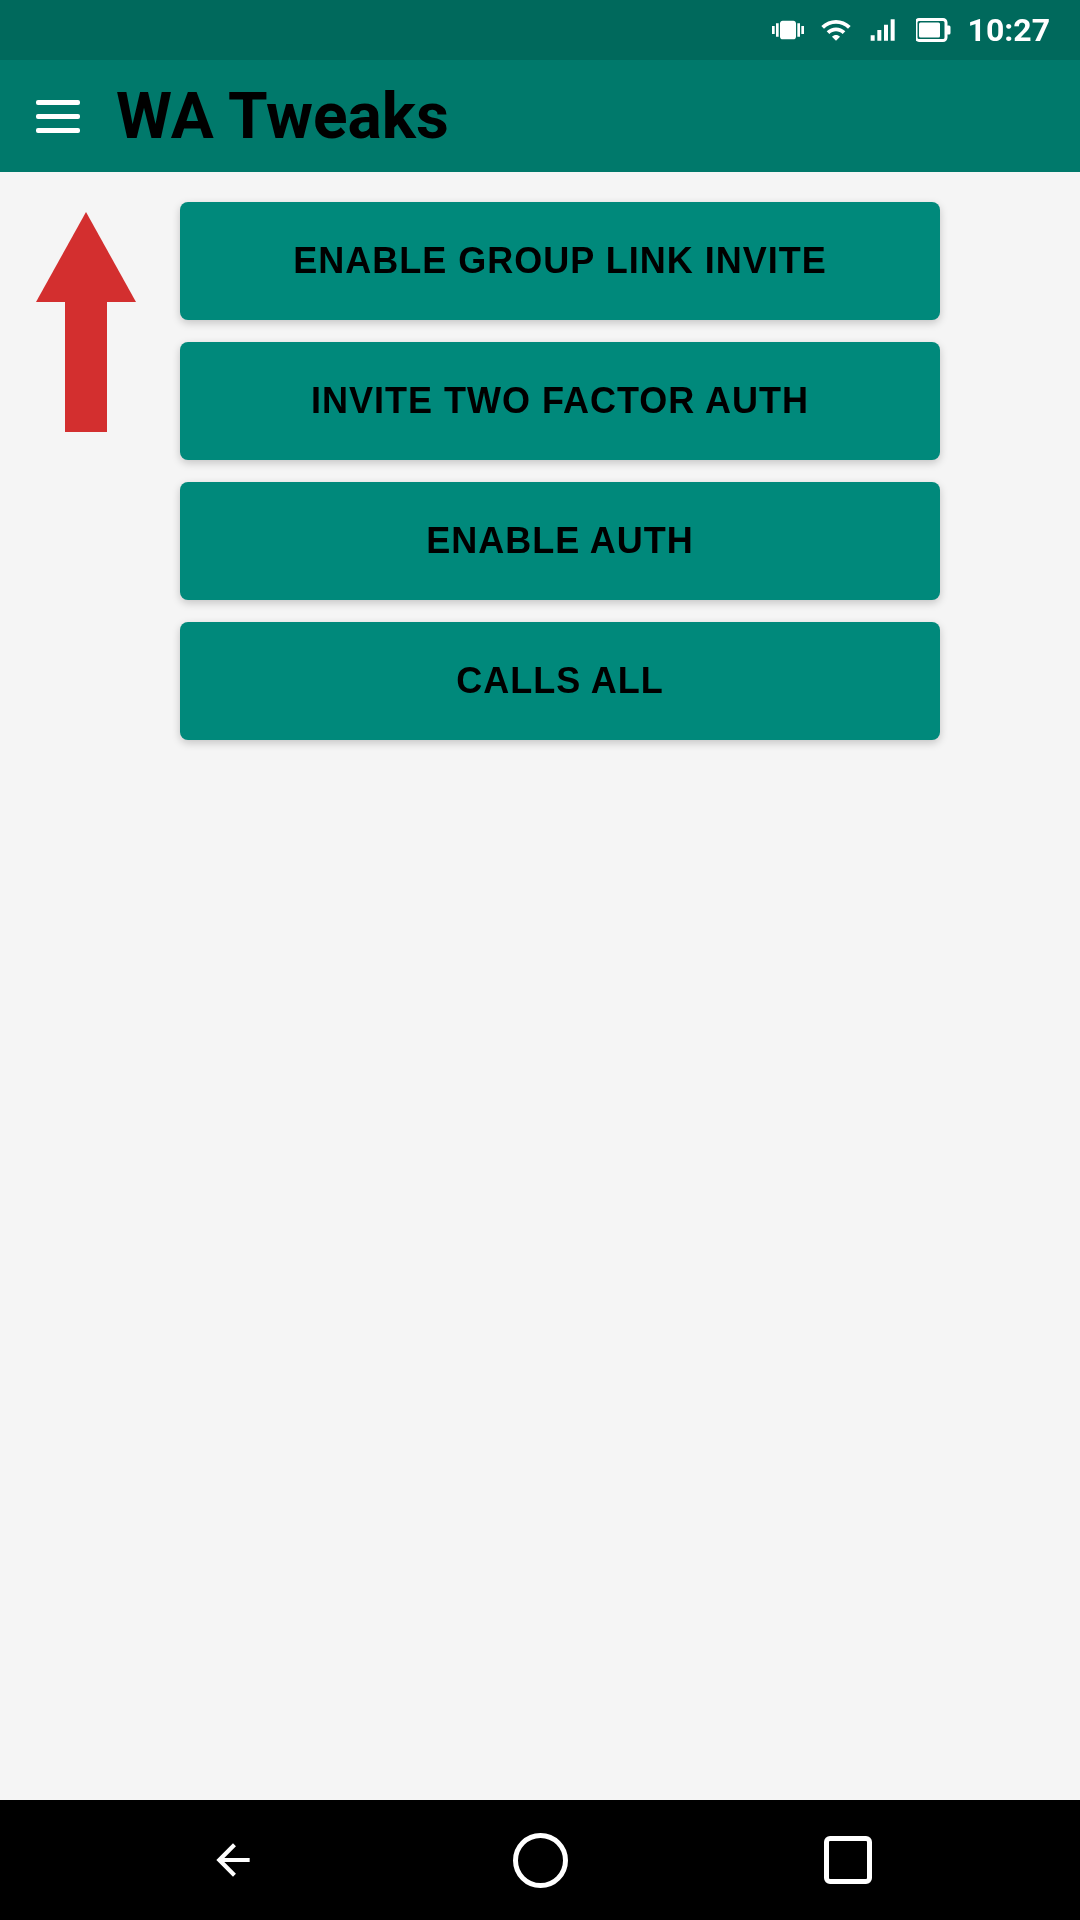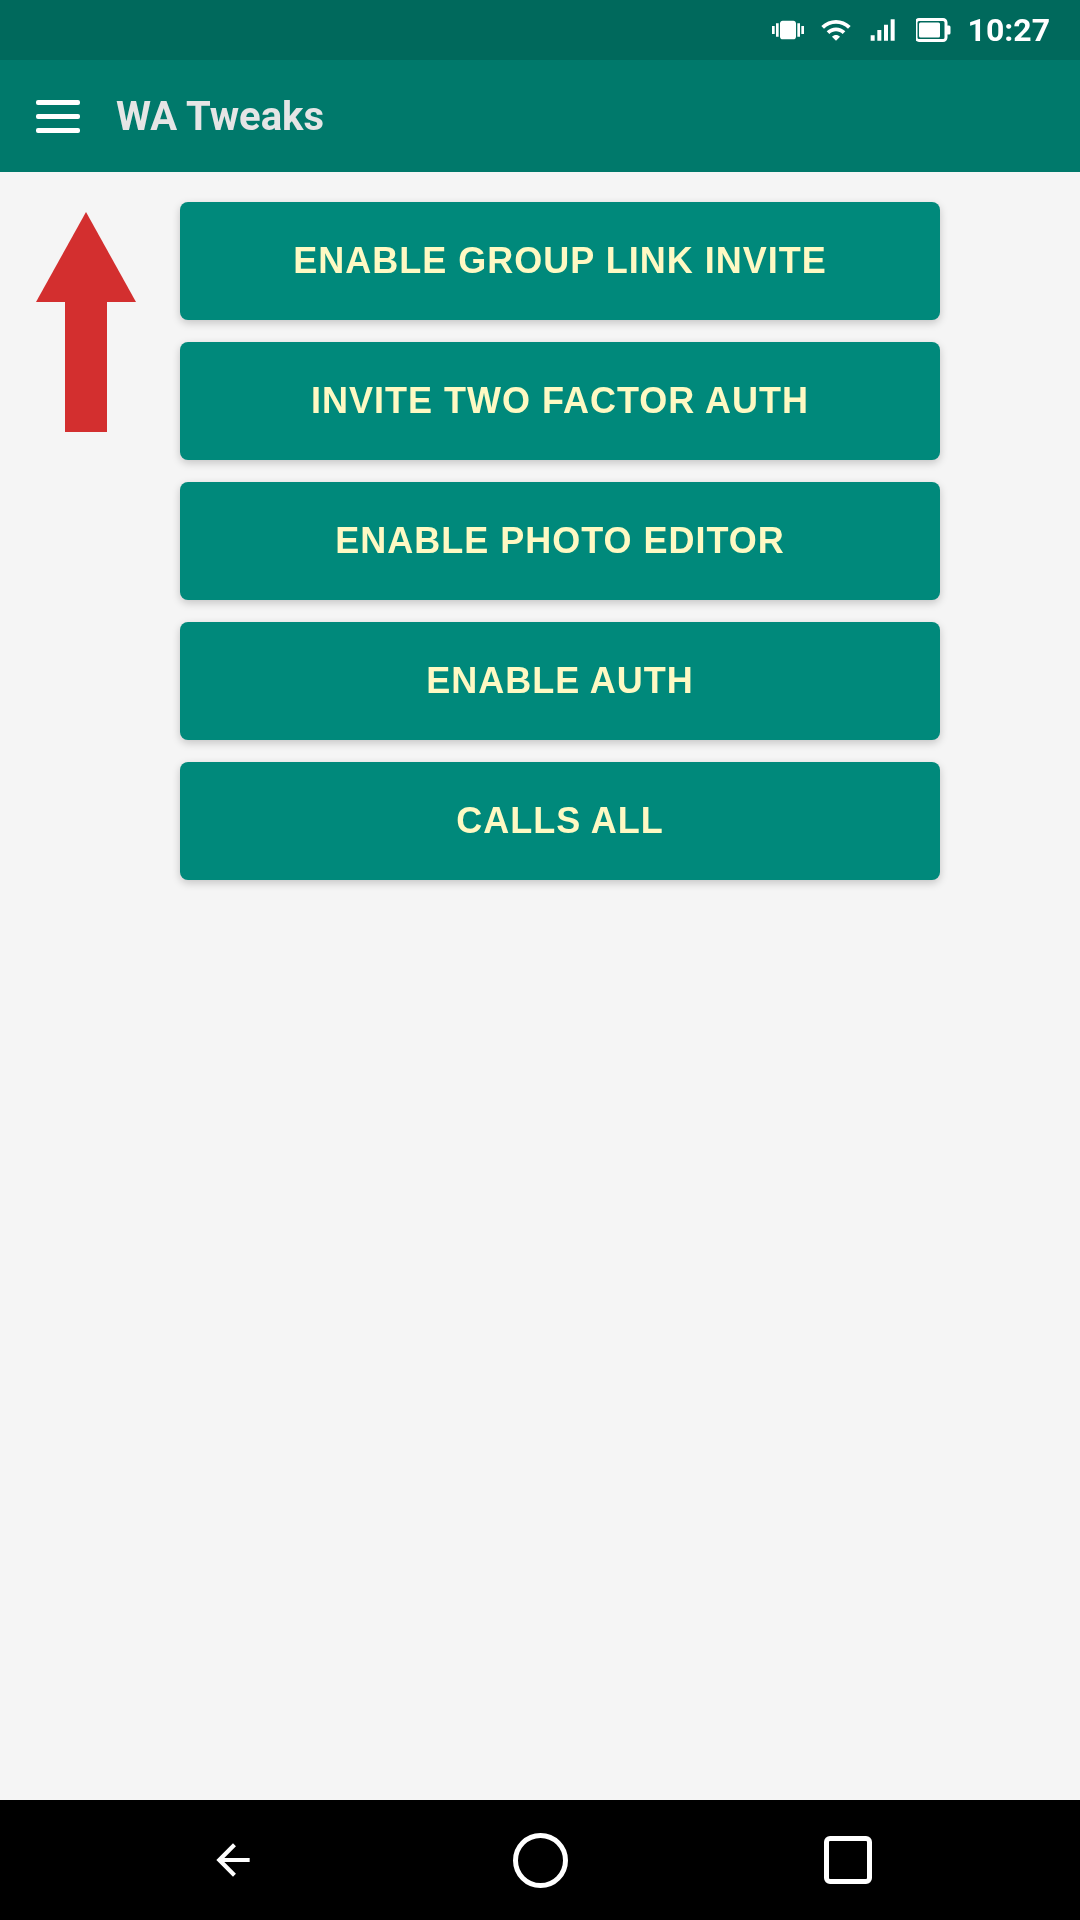--- a/index.html
+++ b/index.html
@@ -61,22 +61,22 @@
 
     .menu-icon span {
       display: block;
       width: 44px;
       height: 5px;
       background-color: white;
       border-radius: 2px;
     }
 
     .app-title {
-      color: #e5e5e5;
-      font-size: 40px;
+      color: #000000;
+      font-size: 64px;
       font-weight: bold;
     }
 
     
     .main-content {
       flex: 1;
       background-color: #f5f5f5;
       padding: 30px 60px 30px 180px;
       display: flex;
       flex-direction: column;
@@ -105,21 +105,21 @@
     .arrow-body {
       width: 42px;
       height: 130px;
       background-color: #d32f2f;
       margin: 0 auto;
     }
 
     
     .btn-feature {
       background-color: #00897b;
-      color: #fef9c3;
+      color: #000000;
       border: none;
       border-radius: 8px;
       padding: 38px 30px;
       font-size: 36px;
       font-weight: bold;
       letter-spacing: 1px;
       cursor: pointer;
       text-align: center;
       margin-bottom: 22px;
       width: 100%;
@@ -200,21 +200,20 @@
 
 <div class="main-content">
 
   <div class="up-arrow">
     <div class="arrow-head"></div>
     <div class="arrow-body"></div>
   </div>
 
   <button class="btn-feature">ENABLE GROUP LINK INVITE</button>
   <button class="btn-feature">INVITE TWO FACTOR AUTH</button>
-  <button class="btn-feature">ENABLE PHOTO EDITOR</button>
   <button class="btn-feature">ENABLE AUTH</button>
   <button class="btn-feature">CALLS ALL</button>
 
 </div>
 
 <div class="nav-bar">
   <div class="nav-btn">
     <svg width="50" height="50" viewBox="0 0 24 24" fill="white">
       <path d="M20 11H7.83l5.59-5.59L12 4l-8 8 8 8 1.41-1.41L7.83 13H20v-2z"></path>
     </svg>

